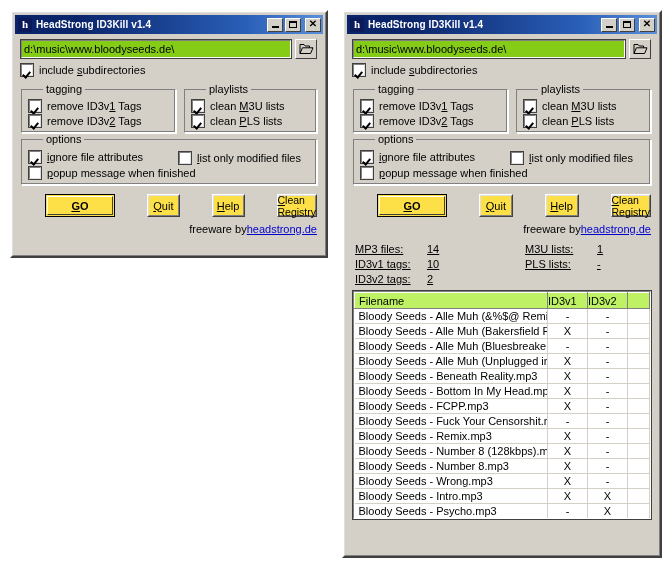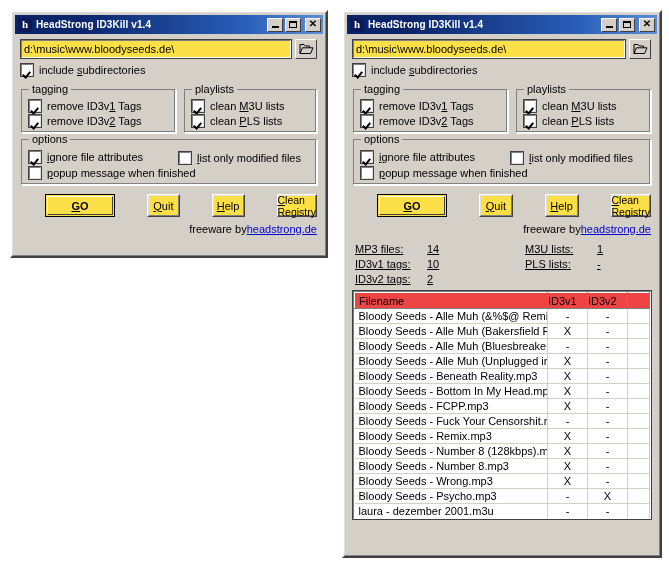--- a/index.html
+++ b/index.html
@@ -58,21 +58,21 @@
   .tb-btn.close{margin-left:2px;}
   .glyph-min{width:7px;height:2px;background:#000;margin-top:5px;}
   .glyph-max{width:8px;height:7px;border:1px solid #000;border-top-width:2px;box-sizing:border-box;}
   .glyph-close{font-size:10px;font-family:"Liberation Sans",sans-serif;line-height:10px;margin-top:-1px;}
 
   
   .client{padding:5px 6px 4px 6px;}
 
   .pathrow{display:flex;align-items:center;gap:4px;}
   .textfield{
-    flex:1 1 auto;height:18px;background:#fde047;
+    flex:1 1 auto;height:18px;background:#84cc16;
     border-top:1px solid #808080;border-left:1px solid #808080;
     border-right:1px solid #ffffff;border-bottom:1px solid #ffffff;
     outline:1px solid #404040;outline-offset:0px;
     box-sizing:border-box;
     display:flex;align-items:center;padding-left:2px;
     font-size:11px;color:#000;overflow:hidden;white-space:nowrap;
   }
   .browse-btn{
     width:22px;height:20px;background:#d4d0c8;
     border-top:1px solid #ffffff;border-left:1px solid #ffffff;
@@ -98,21 +98,21 @@
 
   .groups{display:flex;gap:8px;margin-top:7px;}
   fieldset.gbox{
     margin:0;padding:4px 6px 5px 7px;
     border:1px solid #808080;
     border-top-color:#808080;border-left-color:#808080;
     border-right-color:#ffffff;border-bottom-color:#ffffff;
     box-shadow:inset -1px -1px 0 #808080, 1px 1px 0 #ffffff;
     box-sizing:border-box;
   }
-  fieldset.gbox legend{font-size:11px;padding:0 3px;margin-left:0;}
+  fieldset.gbox legend{font-size:11px;padding:0 3px;margin-left:14px;}
   .gbox .cbrow{margin-top:3px;}
   .gbox .cbrow:first-of-type{margin-top:1px;}
   .g-tagging{width:155px;}
   .g-playlists{flex:1 1 auto;}
   .g-options{margin-top:7px;width:100%;}
   .opt-line{display:flex;align-items:center;}
   .opt-line .cbrow:first-child{width:150px;}
 
   .buttons{display:flex;gap:8px;margin-top:9px;align-items:center;}
   .btn{
@@ -158,21 +158,21 @@
     margin-top:6px;
     background:#fff;
     border-top:1px solid #808080;border-left:1px solid #808080;
     border-right:1px solid #ffffff;border-bottom:1px solid #ffffff;
     outline:1px solid #404040;
     box-sizing:border-box;
     height:228px;overflow:hidden;
   }
   table.filelist{border-collapse:collapse;width:100%;table-layout:fixed;font-size:11px;}
   table.filelist th{
-    background:#ef4444;
+    background:#bef264;
     border-top:1px solid #ffffff;border-left:1px solid #ffffff;
     border-right:1px solid #808080;border-bottom:1px solid #808080;
     font-weight:normal;text-align:left;padding:1px 0 1px 4px;height:16px;
     box-sizing:border-box;font-size:11px;
   }
   table.filelist th.c{padding-left:0;margin-top:12px;}
   table.filelist td{
     border-right:1px solid #d4d0c8;
     border-bottom:1px solid #d4d0c8;
     padding:0 0 0 4px;height:15px;box-sizing:border-box;
@@ -508,20 +508,26 @@
                 <td class="c">-</td>
                 <td></td>
               </tr>
             <tr>
                 <td>Bloody Seeds - Wrong.mp3</td>
                 <td class="c">X</td>
                 <td class="c">-</td>
                 <td></td>
               </tr>
             <tr>
+                <td>Bloody Seeds - Intro.mp3</td>
+                <td class="c">X</td>
+                <td class="c">X</td>
+                <td></td>
+              </tr>
+            <tr>
                 <td>Bloody Seeds - Psycho.mp3</td>
                 <td class="c">-</td>
                 <td class="c">X</td>
                 <td></td>
               </tr>
             <tr>
                 <td>laura - dezember 2001.m3u</td>
                 <td class="c">-</td>
                 <td class="c">-</td>
                 <td></td>

